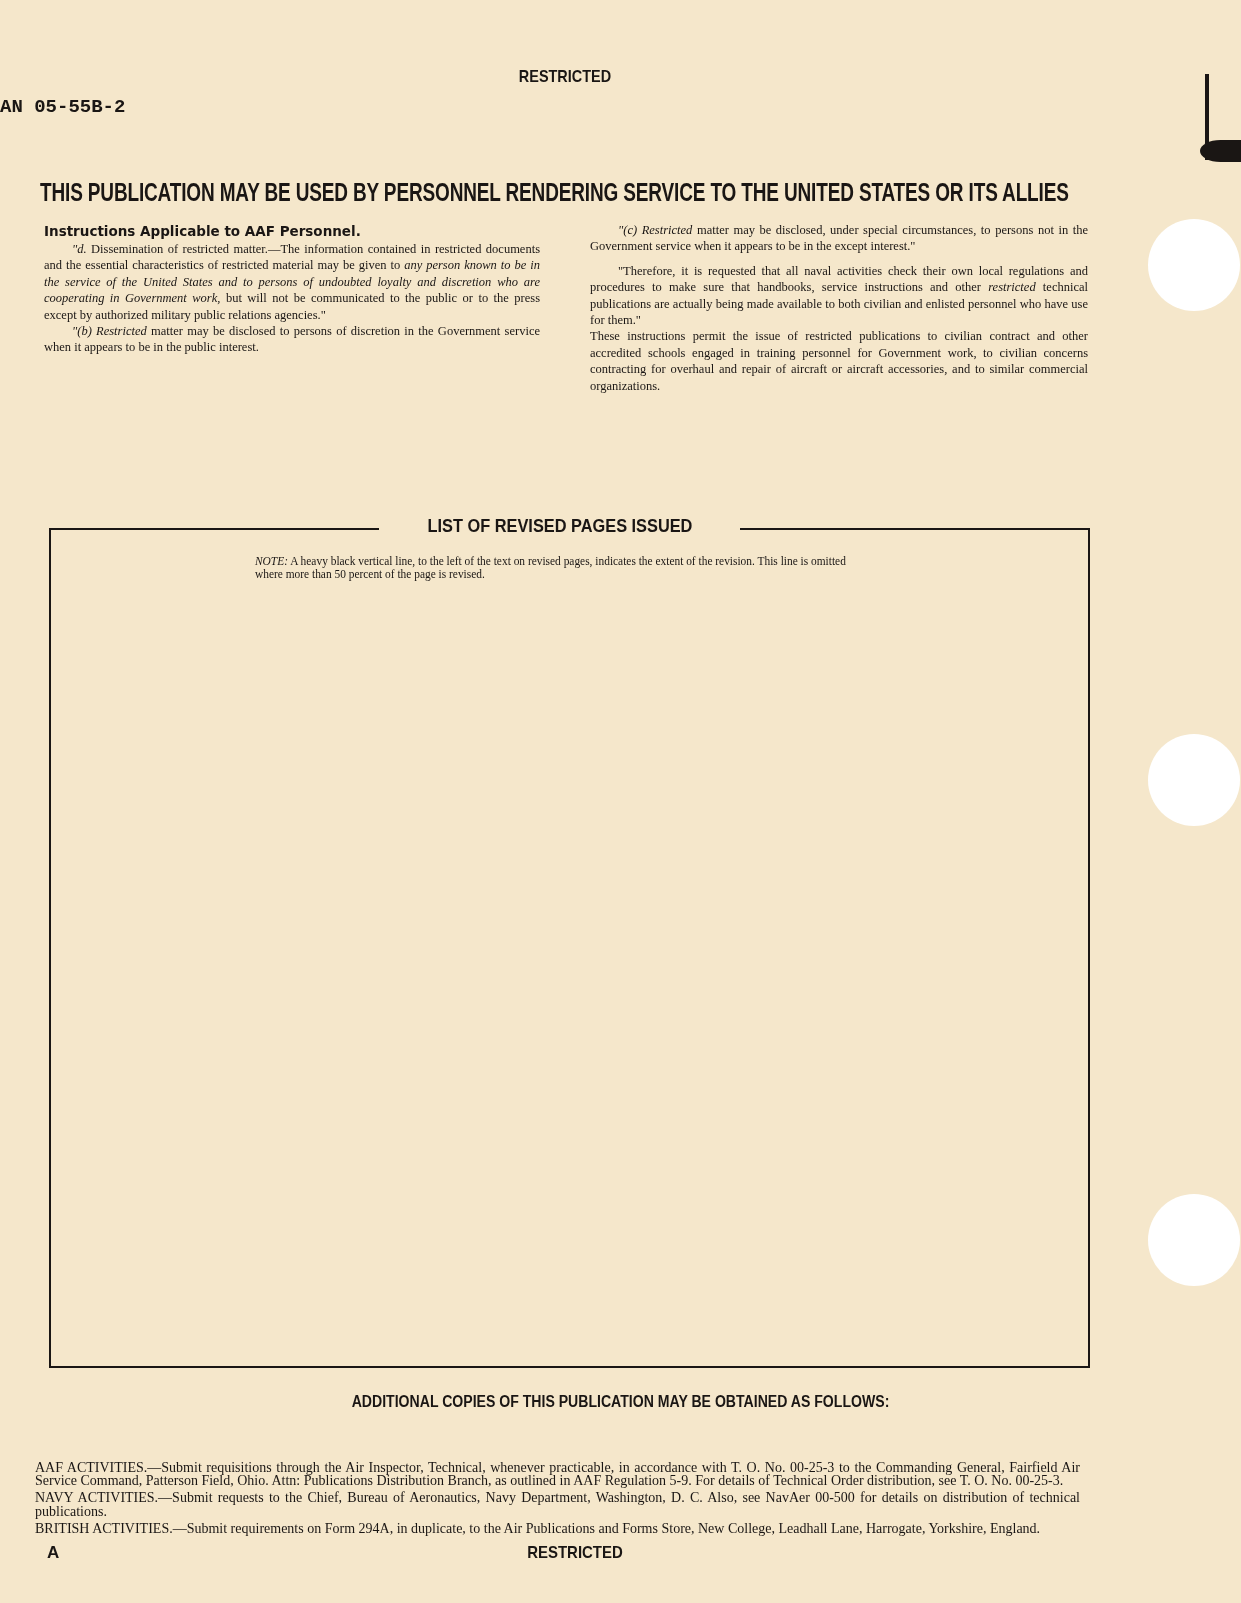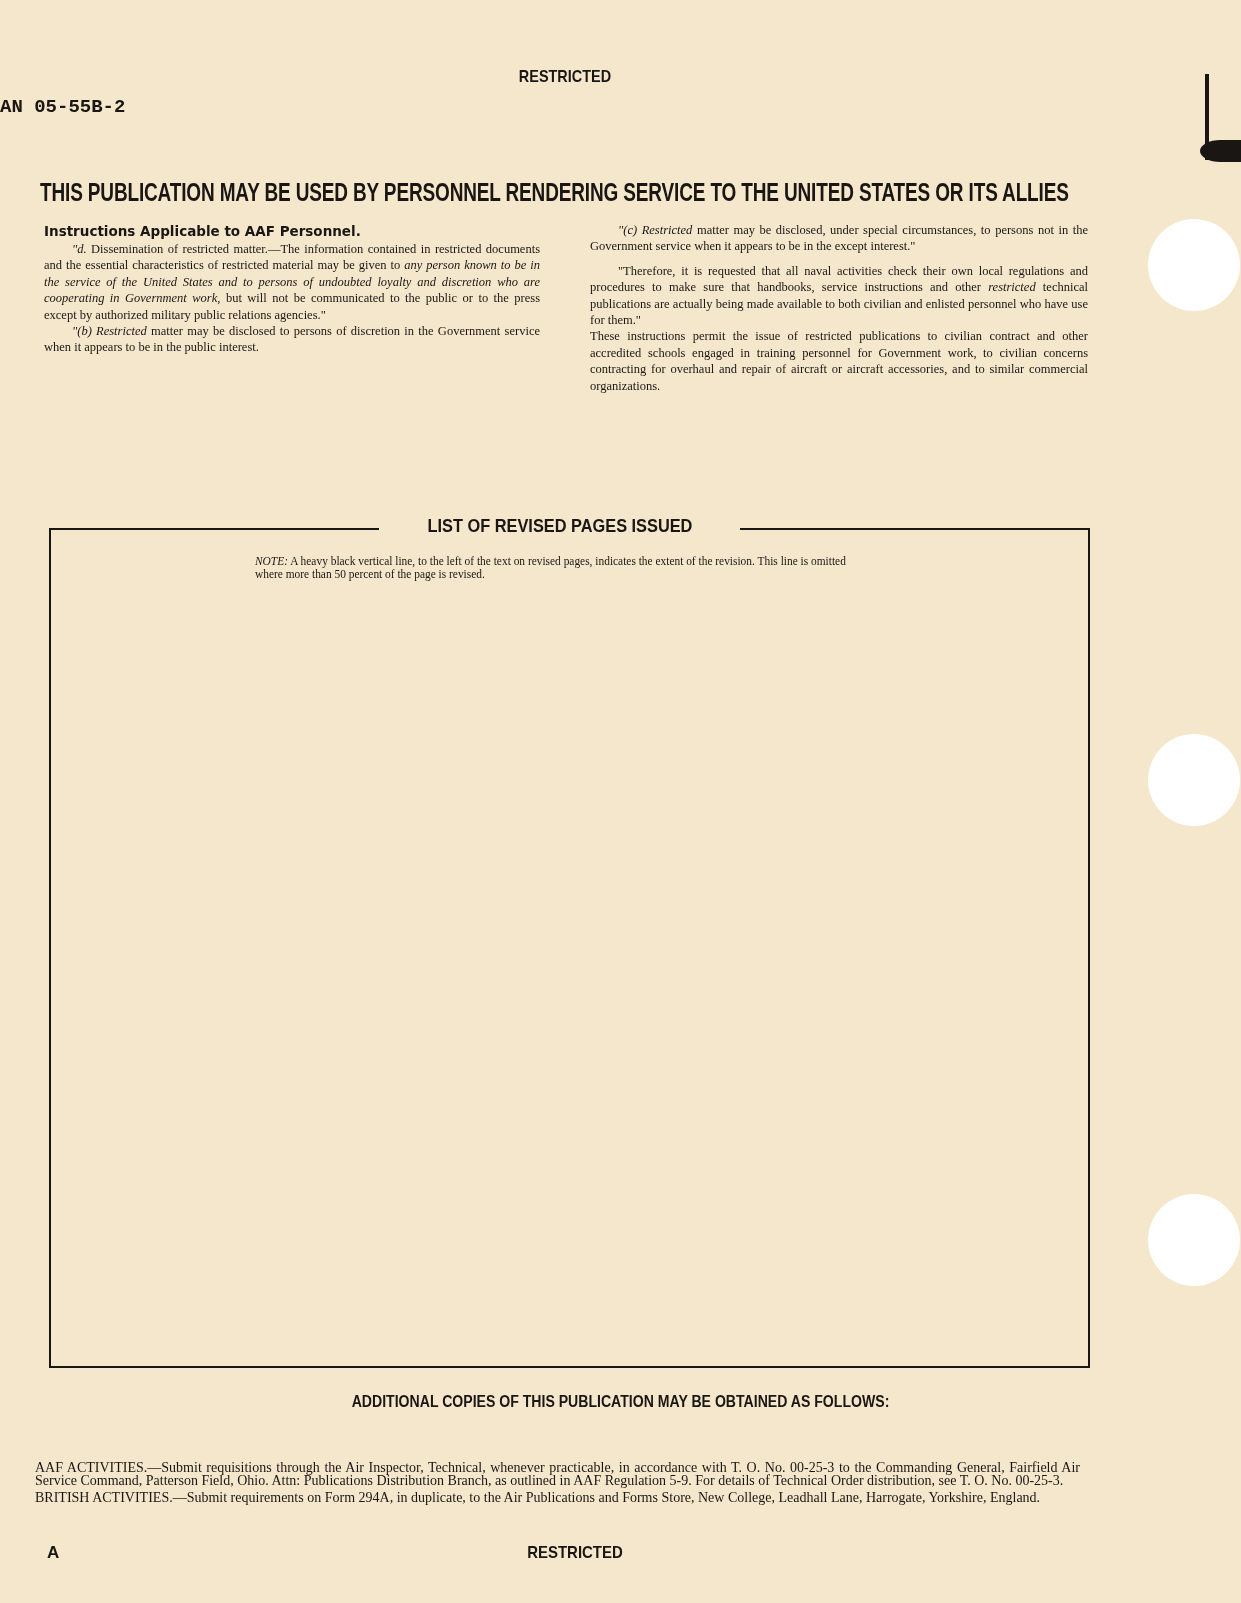--- a/index.html
+++ b/index.html
@@ -62,17 +62,18 @@
 
 <div class="abs box-top-l"></div>
 <div class="abs box-top-r"></div>
 <div class="abs box"></div>
 <div class="abs box-title">LIST OF REVISED PAGES ISSUED</div>
 <div class="abs note"><i>NOTE:</i><span> A heavy black vertical line, to the left of the text on revised pages, indicates the extent of the revision. This line is omitted where more than 50 percent of the page is revised.</span></div>
 
 <div class="abs add-title">ADDITIONAL COPIES OF THIS PUBLICATION MAY BE OBTAINED AS FOLLOWS:</div>
 <div class="abs add">
   <p>AAF ACTIVITIES.—Submit requisitions through the Air Inspector, Technical, whenever practicable, in accordance with T. O. No. 00-25-3 to the Commanding General, Fairfield Air Service Command, Patterson Field, Ohio. Attn: Publications Distribution Branch, as outlined in AAF Regulation 5-9. For details of Technical Order distribution, see T. O. No. 00-25-3.</p>
+  <p>NAVY ACTIVITIES.—Submit requests to the Chief, Bureau of Aeronautics, Navy Department, Washington, D. C. Also, see NavAer 00-500 for details on distribution of technical publications.</p>
   <p>BRITISH ACTIVITIES.—Submit requirements on Form 294A, in duplicate, to the Air Publications and Forms Store, New College, Leadhall Lane, Harrogate, Yorkshire, England.</p>
 </div>
 
 <div class="abs foot-a">A</div>
 <div class="abs foot-r">RESTRICTED</div>
 
 </body></html>

